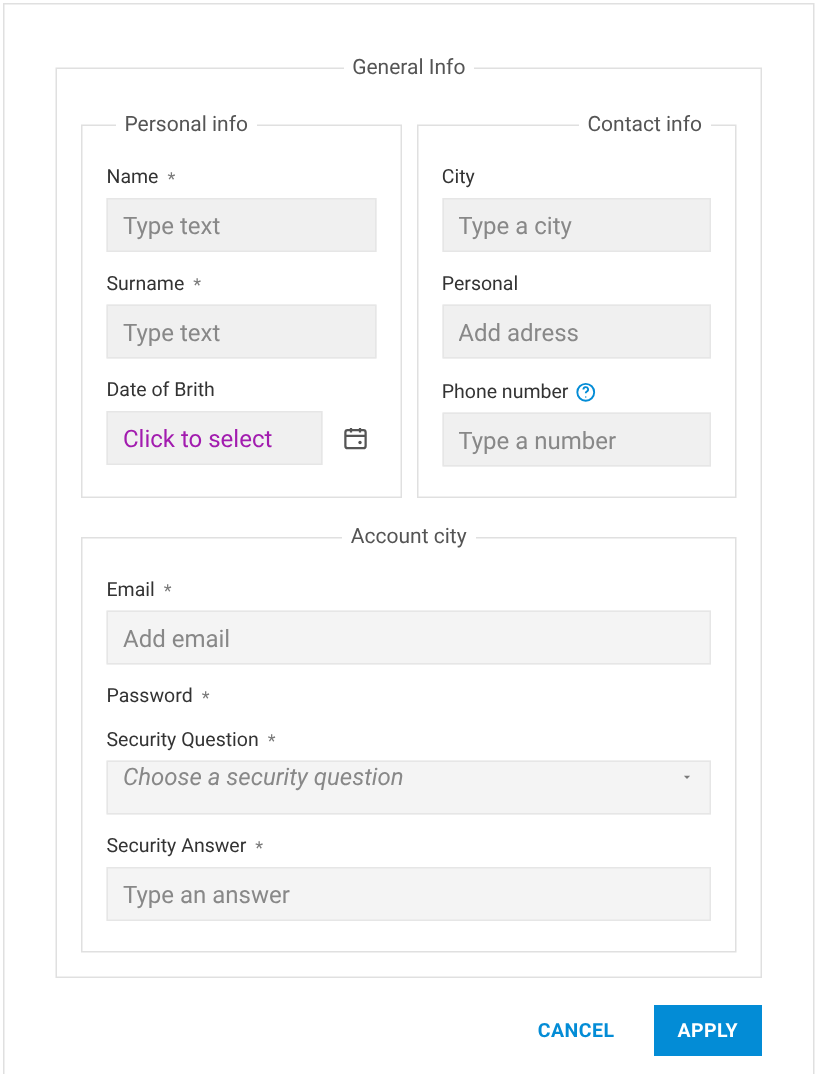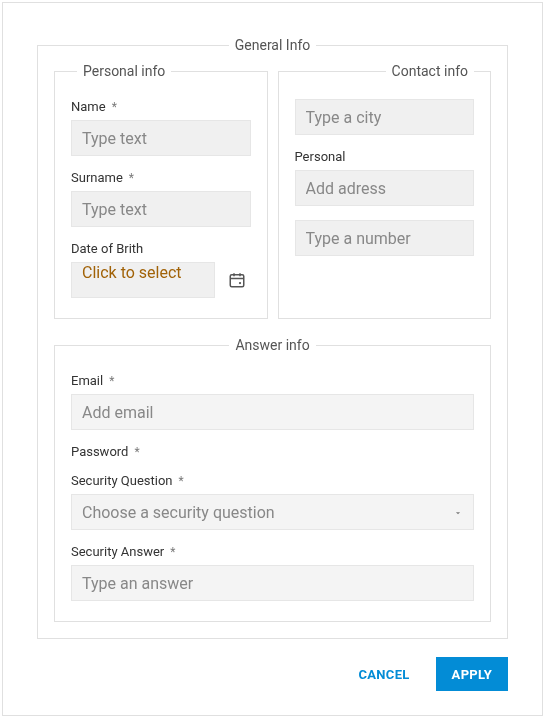--- a/index.html
+++ b/index.html
@@ -18,21 +18,21 @@
       border: 1px solid #e0e0e0;
       padding: 10px 16px 16px 16px;
       min-width: 0;
     }
     fieldset > legend {
       font-size: 14px;
       color: #555;
       padding: 0 6px;
       font-weight: 400;
     }
-    .general-legend { margin: 0 auto; text-align: center; }
+    .general-legend { margin: 12px auto; text-align: center; }
     .personal-legend { margin-left: 6px; }
     .contact-legend { margin-left: auto; margin-right: 0; }
     .account-legend { margin: 0 auto; text-align: center; }
     .cols {
       display: flex;
       gap: 10px;
       margin-bottom: 18px;
     }
     .col { flex: 1; min-width: 0; }
     .field {
@@ -62,44 +62,44 @@
     }
     .input::placeholder { color: #888; }
     .full .input, .full .select { background: #f4f4f4; }
     .date-row {
       display: flex;
       align-items: center;
       gap: 8px;
     }
     .date-input {
       flex: 1;
-      color: #a16207;
-      display: flex;
-      align-items: flex-start;
+      color: #a21caf;
+      display: flex;
+      align-items: center;
     }
     .date-btn {
       width: 28px; height: 28px;
       display: flex; align-items: center; justify-content: center;
       background: transparent;
       border: none;
       cursor: pointer;
       color: #555;
     }
     .help-icon {
       width: 16px; height: 16px;
       display: inline-flex;
       align-items: center; justify-content: center;
       color: #038cd6;
     }
     .select {
       display: flex;
-      align-items: center;
       justify-content: space-between;
       cursor: pointer;
       color: #888;
+      font-style: italic;
     }
     .select-value { flex: 1; }
     .chev { color: #7a7a7a; }
     .account { }
     .footer {
       display: flex;
       justify-content: flex-end;
       gap: 10px;
       margin-top: 18px;
     }
@@ -168,38 +168,51 @@
               </svg>
             </button>
           </div>
         </div>
       </fieldset>
 
       <fieldset class="col">
         <legend class="contact-legend">Contact info</legend>
 
         <div class="field">
+          <div class="label">
+            <span>City</span>
+          </div>
           <input class="input" type="text" placeholder="Type a city" style="">
         </div>
 
         <div class="field">
           <div class="label">
             <span>Personal</span>
           </div>
           <input class="input" type="text" placeholder="Add adress" style="">
         </div>
 
         <div class="field">
+          <div class="label">
+            <span>Phone number</span>
+            <span class="help-icon">
+              <svg width="15" height="15" viewBox="0 0 24 24" fill="none" stroke="currentColor" stroke-width="2">
+                <circle cx="12" cy="12" r="9"></circle>
+                <path d="M9.5 9a2.5 2.5 0 1 1 3.5 2.3c-.8.4-1 1-1 1.7"></path>
+                <circle cx="12" cy="17" r="0.8" fill="currentColor" stroke="none"></circle>
+              </svg>
+            </span>
+          </div>
           <input class="input" type="text" placeholder="Type a number" style="">
         </div>
       </fieldset>
     </div>
 
     <fieldset class="account full">
-      <legend class="account-legend">Answer info</legend>
+      <legend class="account-legend">Account city</legend>
 
       <div class="field">
         <div class="label">
           <span>Email</span>
           <span class="required">*</span>
         </div>
         <input class="input" type="text" placeholder="Add email" style="">
       </div>
 
       <div class="field">

